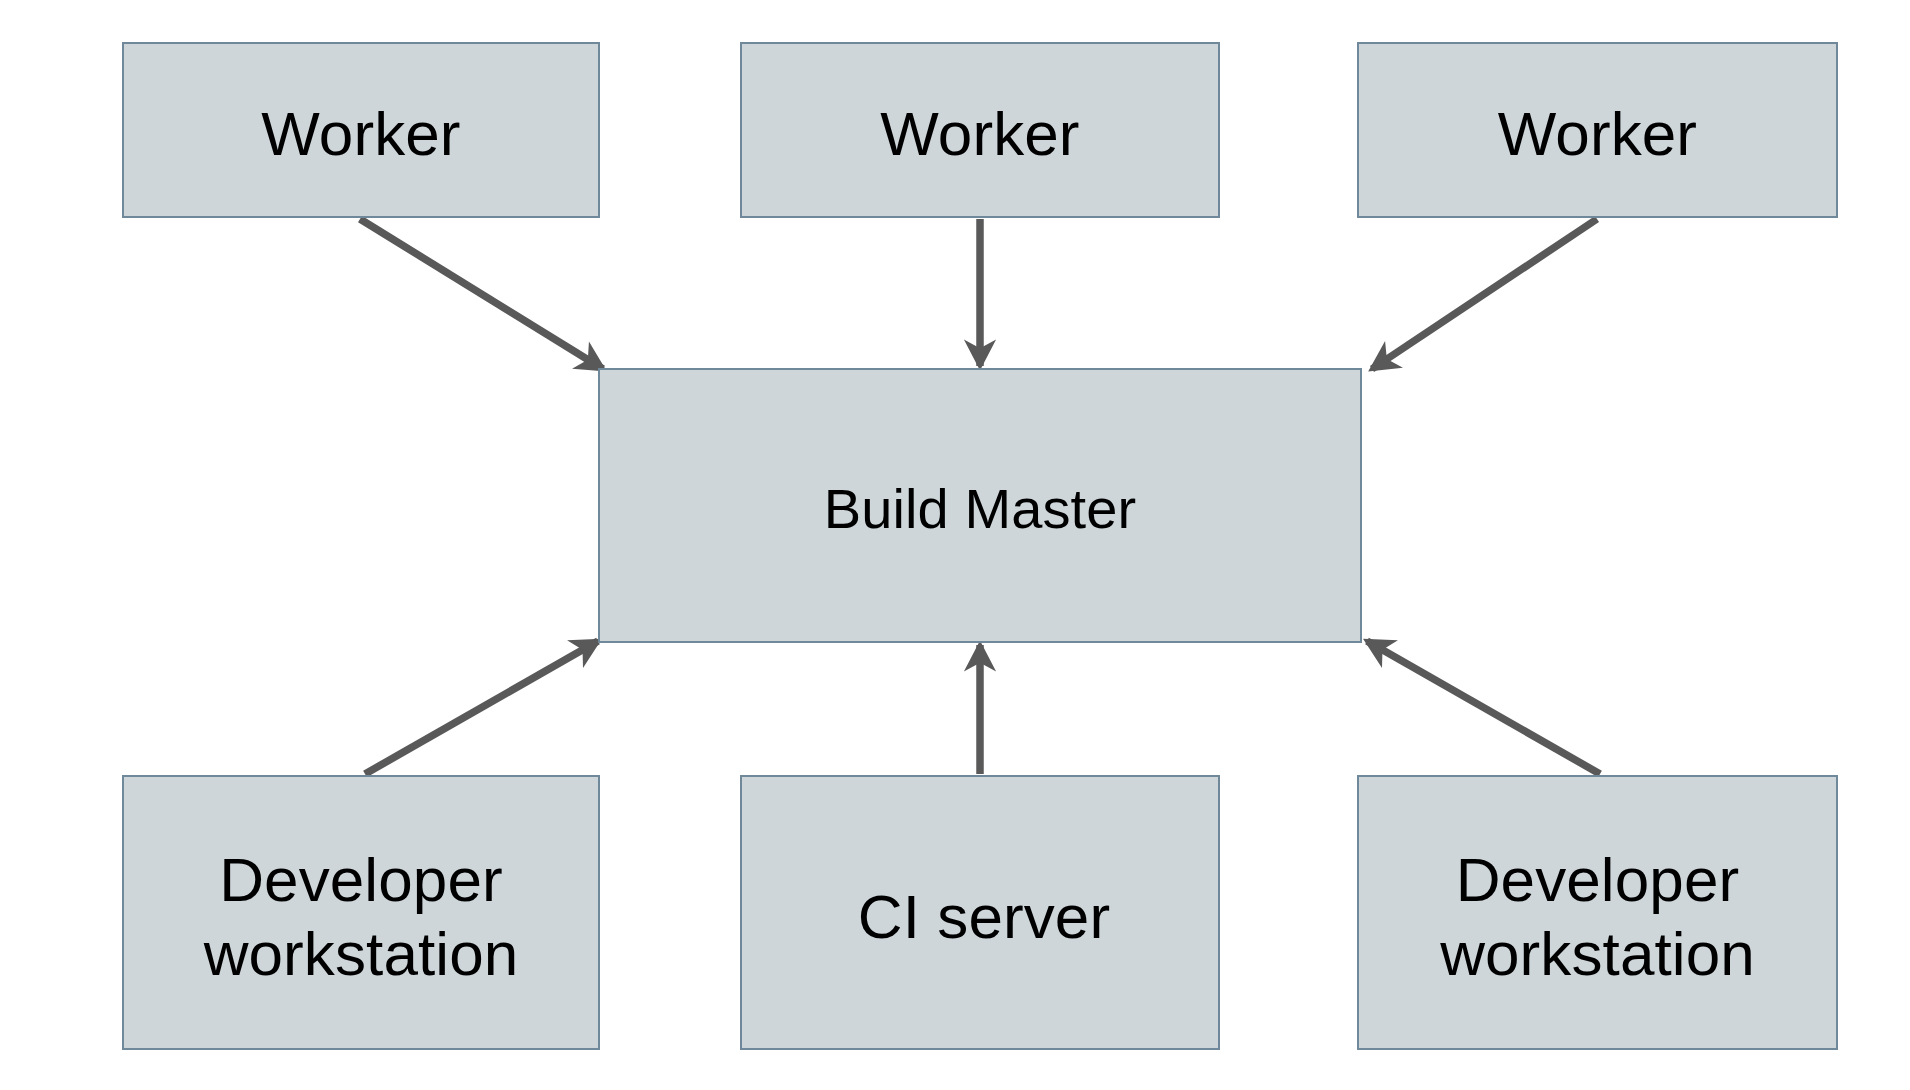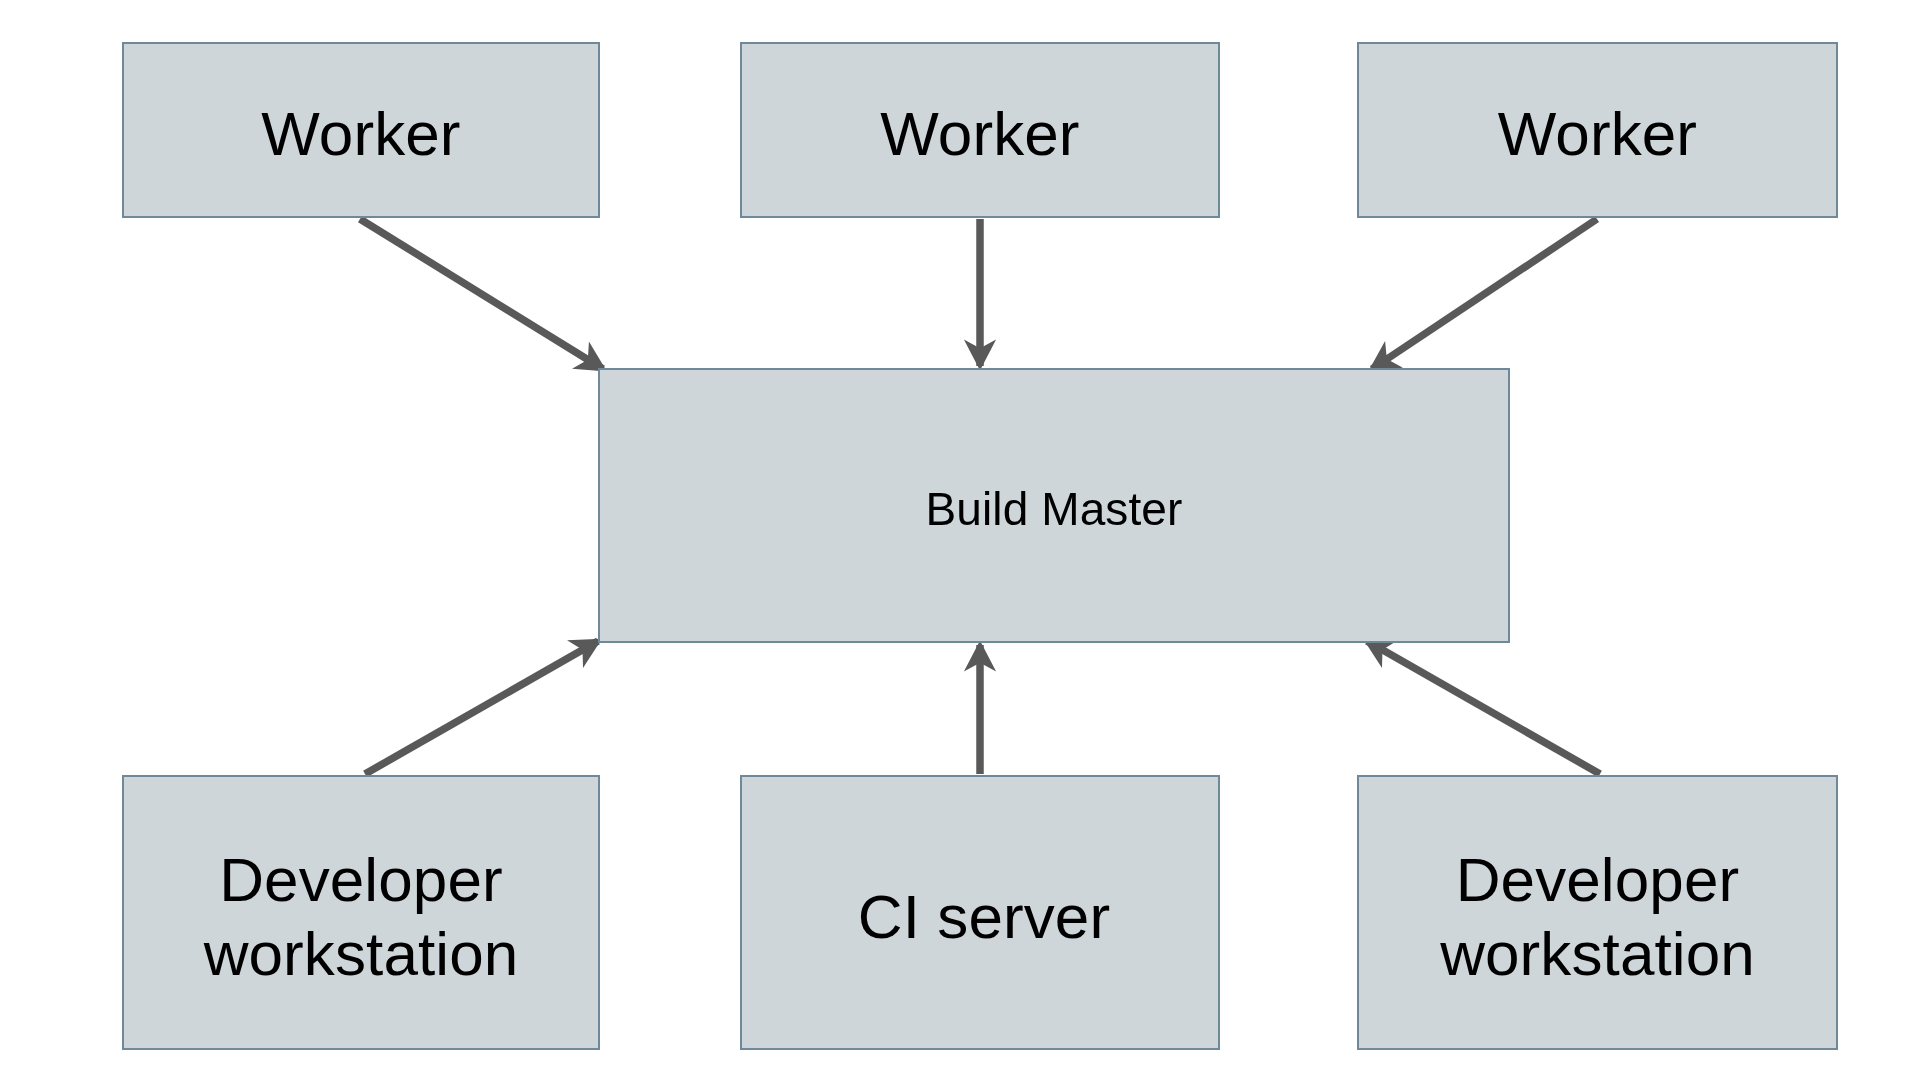--- a/index.html
+++ b/index.html
@@ -47,21 +47,21 @@
     padding: 0 10px;
     box-sizing: border-box;
     white-space: pre-line;
     margin-top: 8px;
   }
 
   
   #node-worker-left   { left: 122px;  top: 42px;   width: 478px; height: 176px; font-size: 62px; }
   #node-worker-middle { left: 740px;  top: 42px;   width: 480px; height: 176px; font-size: 62px; }
   #node-worker-right  { left: 1357px; top: 42px;   width: 481px; height: 176px; font-size: 62px; }
-  #node-build-master  { left: 598px;  top: 368px;  width: 912px; height: 275px; font-size: 46px; }
+  #node-build-master  { left: 598px;  top: 368px;  width: 764px; height: 275px; font-size: 56px; }
   #node-dev-left      { left: 122px;  top: 775px;  width: 478px; height: 275px; font-size: 62px; }
   #node-ci-server     { left: 740px;  top: 775px;  width: 480px; height: 275px; font-size: 62px; padding-left: 8px; }
   #node-dev-right     { left: 1357px; top: 775px;  width: 481px; height: 275px; font-size: 62px; }
 </style>
 </head>
 <body>
 
 <div id="canvas">
 
   <svg id="edge-layer" viewBox="0 0 1910 1090" width="1910" height="1090" xmlns="http://www.w3.org/2000/svg">

